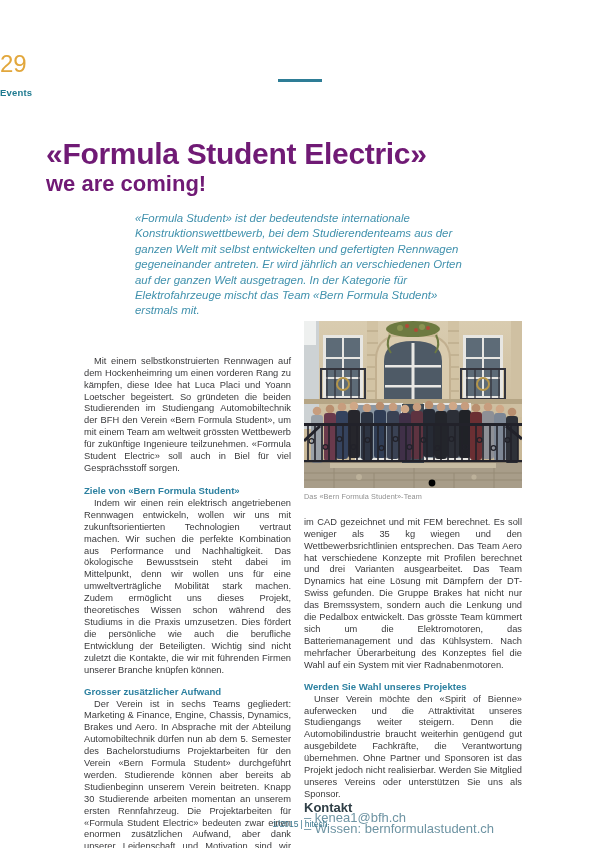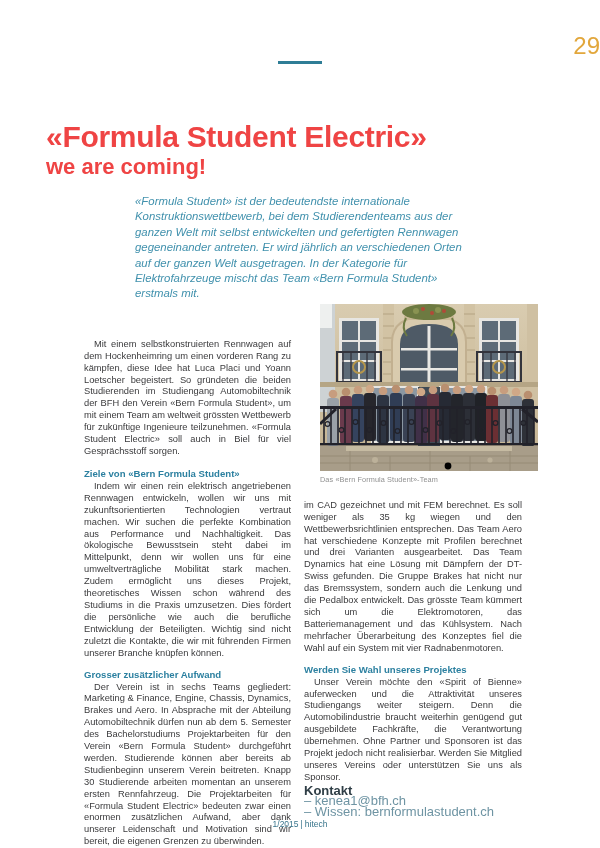--- a/index.html
+++ b/index.html
@@ -1,66 +1,67 @@
 <!DOCTYPE html>
 <html lang="de"><head>
 <meta charset="utf-8">
 <style>
   html,body{margin:0;padding:0;background:#e9e9e9;}
   .page{
     position:relative;width:600px;height:848px;margin:0 auto;background:#ffffff;
     font-family:"Liberation Sans",sans-serif;overflow:hidden;color:#3a3a3c;
   }
   
-  .masthead{padding-top:33px;text-align:right;}
+  .masthead{padding-top:51px;text-align:left;}
   .page-num{font-size:24px;line-height:26px;color:#e2a73c;font-weight:400;}
   .masthead-rule{width:44px;height:3px;background:#2e7d96;margin:2px auto 5px auto;}
   .section-label{font-size:9.5px;font-weight:bold;color:#1e7a90;letter-spacing:.2px;}
   
-  .headline{margin:57px 88px 0 46px;color:#ef4444;}
+  .headline{margin:40px 88px 0 46px;color:#701a75;}
   .headline-main{display:block;font-size:30px;line-height:32px;font-weight:bold;letter-spacing:-.3px;white-space:nowrap;}
   .headline-sub{display:block;font-size:22px;line-height:24px;font-weight:bold;margin-top:2px;}
   
   .intro{margin:15px 0 0 135px;width:336px;font-size:11.4px;line-height:15.4px;color:#4191ad;font-style:italic;}
   
   .columns{display:flex;gap:13px;margin:2px 0 0 84px;width:438px;align-items:flex-start;}
   .col-left{width:207px;padding-top:35px;}
   .col-right{width:218px;}
   .body-copy p{
     margin:0;font-family:Liberation Sans, sans-serif;font-size:9.3px;line-height:11.9px;
     text-align:justify;text-indent:10px;color:#3a3a3c;
     hyphens:auto;-webkit-hyphens:auto;overflow-wrap:break-word;
   }
   .body-copy p.no-indent{text-indent:0;}
   .body-copy h3{
     margin:9px 0 2px 0;font-size:9.6px;line-height:11px;font-weight:bold;color:#2c80a0;
   }
   .body-copy h3.first{margin-top:10px;}
   
-  figure{margin:0 0 16px 16px;}
+  figure{margin:0 0 16px 0;}
   .photo-frame{display:block;width:218px;height:167px;}
   figcaption{margin-top:4px;font-size:7.3px;color:#909090;letter-spacing:.1px;}
   
   .contact{margin-top:2px;font-size:13px;line-height:10.6px;}
   .contact-heading{font-weight:bold;color:#2f3e46;}
   .contact-line{color:#6e94a3;}
   
   .page-footer{position:absolute;left:0;bottom:19px;width:100%;text-align:center;
     font-size:8.5px;color:#39758c;}
   .page-footer .mag{font-weight:normal;}
   .page-footer .sep{margin:0 2px;}
 </style>
 </head>
 <body>
 
 <div class="page">
 
   <header class="masthead">
     <div class="page-num">29</div>
     <div class="masthead-rule"></div>
+    <div class="section-label">Events</div>
   </header>
 
   <h1 class="headline">
     <span class="headline-main">«Formula Student Electric»</span>
     <span class="headline-sub">we are coming!</span>
   </h1>
 
   <p class="intro">«Formula Student» ist der bedeutendste internationale Konstruktions­wettbewerb, bei dem Studierendenteams aus der ganzen Welt mit selbst entwickelten und gefertigten Rennwagen gegeneinander antreten. Er wird jährlich an verschiedenen Orten auf der ganzen Welt ausgetragen. In der Kategorie für Elektrofahrzeuge mischt das Team «Bern Formula Student» erstmals mit.</p>
 
   <div class="columns body-copy">

